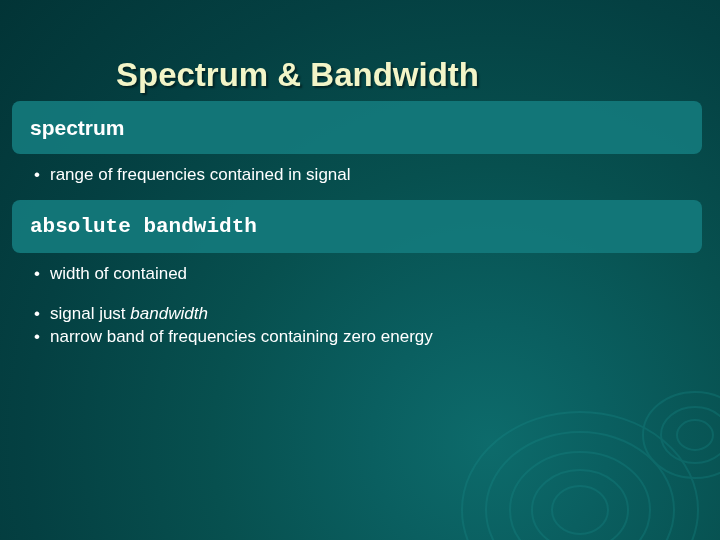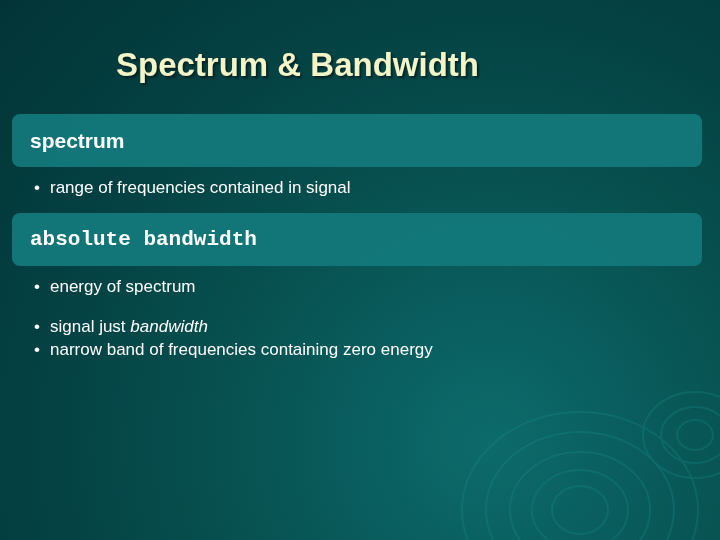--- a/index.html
+++ b/index.html
@@ -26,21 +26,21 @@
     bottom: -100px;
     width: 320px;
     height: 300px;
     pointer-events: none;
     opacity: 0.5;
   }
   .rings svg { display:block; }
 
   .title {
     position: absolute;
-    top: 46px;
+    top: 56px;
     left: 0;
     width: 595px;
     text-align: center;
     font-size: 33px;
     font-weight: bold;
     color: #f3f5c8;
     letter-spacing: 0px;
     text-shadow: 2px 2px 2px rgba(0,0,0,0.45);
   }
 
@@ -55,21 +55,20 @@
     background: rgba(20, 122, 124, 0.92);
     border-radius: 8px;
     color: #ffffff;
     font-size: 21px;
     font-weight: bold;
     padding: 10px 0 10px 18px;
     box-sizing: border-box;
     height: 53px;
     display: flex;
     align-items: center;
-    margin-top: 13px;
   }
   .band-2 { margin-top: 6px; font-family: Liberation Mono, monospace; }
 
   .bullets {
     padding: 9px 0 8px 22px;
   }
   .bullet {
     color: #ffffff;
     font-size: 17px;
     line-height: 23px;
@@ -110,21 +109,21 @@
 
   <div class="content">
 
     <div class="band">spectrum</div>
     <div class="bullets">
       <div class="bullet"><span>range of frequencies contained in signal</span></div>
     </div>
 
     <div class="band band-2">absolute bandwidth</div>
     <div class="bullets">
-      <div class="bullet"><span>energy of spectrum</span></div>
+      <div class="bullet"><span>width of contained</span></div>
     </div>
 
     <div class="bullets">
       <div class="bullet"><span>signal just </span><i>bandwidth</i></div>
       <div class="bullet"><span>narrow band of frequencies containing zero energy</span></div>
     </div>
 
 
   </div>
 </div>

